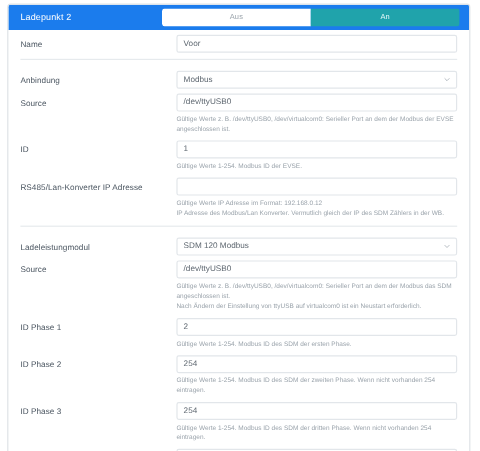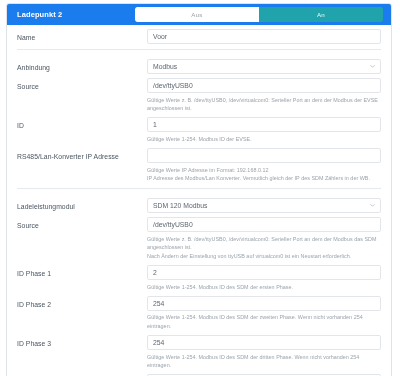--- a/index.html
+++ b/index.html
@@ -30,21 +30,21 @@
     background: #1b7ced;
     height: 21px;
     display: flex;
     align-items: center;
     padding: 0 8px 0 10px;
     box-sizing: border-box;
   }
   .panel-title {
     color: #ffffff;
     font-size: 7.5px;
-    font-weight: bold;
+    font-weight: normal;
     letter-spacing: .1px;
     white-space: nowrap;
   }
   .toggle-group {
     margin-left: auto;
     display: flex;
     width: 248px;
     height: 15px;
     border-radius: 2px;
     overflow: hidden;

